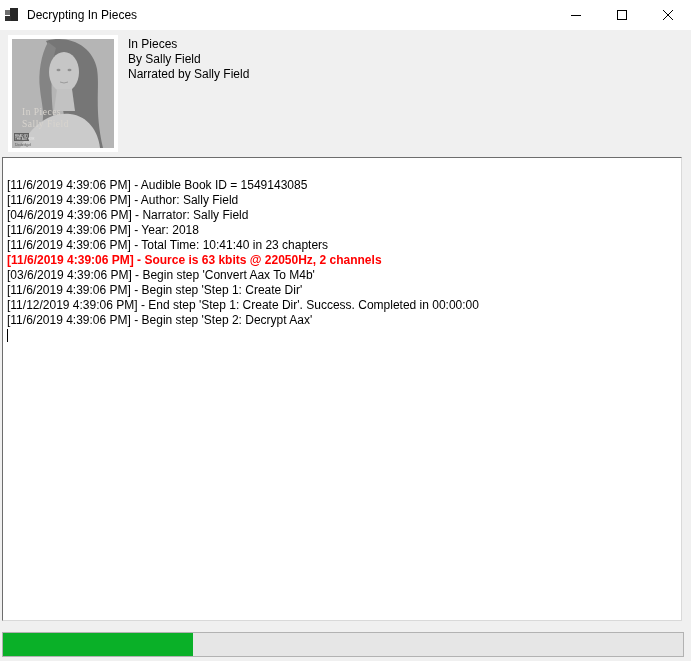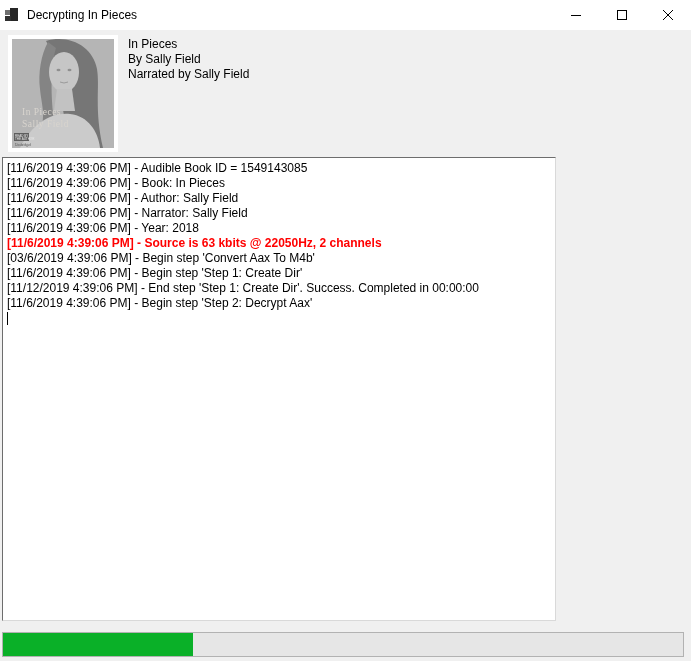--- a/index.html
+++ b/index.html
@@ -80,26 +80,26 @@
     position: absolute;
     left: 128px; top: 7px;
     font-size: 12px;
     line-height: 15px;
     color: #000000;
   }
   
   .logbox {
     position: absolute;
     left: 2px; top: 127px;
-    width: 554px; height: 464px;
+    width: 680px; height: 464px;
     box-sizing: border-box;
     background: #ffffff;
     border: 1px solid;
     border-color: #6d6d6d #d9d9d9 #d9d9d9 #6d6d6d;
-    padding: 3px 4px;
+    padding: 20px 4px;
     overflow: hidden;
     cursor: text;
   }
   .log-line {
     font-size: 12px;
     line-height: 15px;
     color: #000000;
     white-space: pre;
   }
   .log-line.error { color: var(--error-color, #ff0000); font-weight: bold; }
@@ -180,24 +180,24 @@
 
     <div class="book-info">
       <div>In Pieces</div>
       <div>By Sally Field</div>
       <div>Narrated by Sally Field</div>
     </div>
 
     <div class="logbox">
       <div>
           <div class="log-line">[11/6/2019 4:39:06 PM] - Audible Book ID = 1549143085</div>
-          <div class="log-line">[11/6/2019 4:39:06 PM] - Book: In Pieces</div>
           <div class="log-line">[11/6/2019 4:39:06 PM] - Author: Sally Field</div>
-          <div class="log-line">[11/6/2019 4:39:06 PM] - Narrator: Sally Field</div>
+          <div class="log-line">[04/6/2019 4:39:06 PM] - Narrator: Sally Field</div>
           <div class="log-line">[11/6/2019 4:39:06 PM] - Year: 2018</div>
+          <div class="log-line">[11/6/2019 4:39:06 PM] - Total Time: 10:41:40 in 23 chapters</div>
           <div class="log-line error">[11/6/2019 4:39:06 PM] - Source is 63 kbits @ 22050Hz, 2 channels</div>
           <div class="log-line">[03/6/2019 4:39:06 PM] - Begin step 'Convert Aax To M4b'</div>
           <div class="log-line">[11/6/2019 4:39:06 PM] - Begin step 'Step 1: Create Dir'</div>
           <div class="log-line">[11/12/2019 4:39:06 PM] - End step 'Step 1: Create Dir'. Success. Completed in 00:00:00</div>
           <div class="log-line">[11/6/2019 4:39:06 PM] - Begin step 'Step 2: Decrypt Aax'</div>
         </div>
       <div class="caret"></div>
     </div>
 
     <div class="progress">

